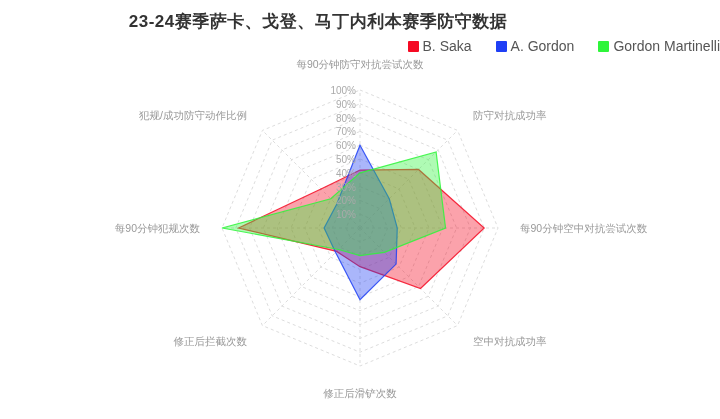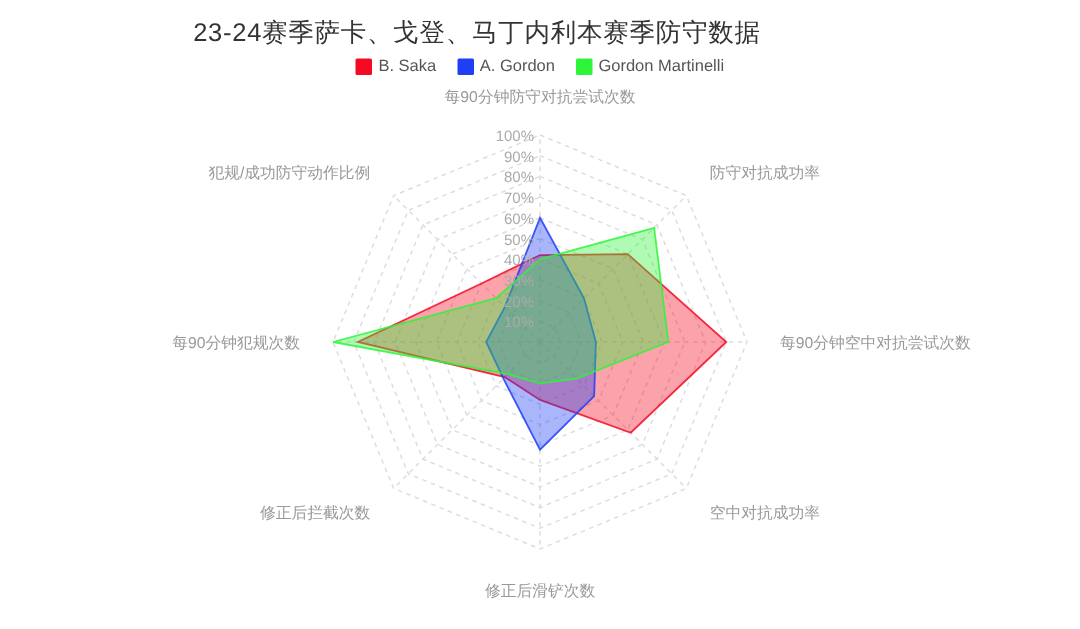--- a/index.html
+++ b/index.html
@@ -18,34 +18,34 @@
     width: 720px;
     height: 419px;
   }
   #chart-title {
     position: absolute;
     top: 10px;
     left: 0;
     width: 636px;
     text-align: center;
     font-size: 17px;
-    font-weight: normal;
+    font-weight: bold;
     color: #333333;
     letter-spacing: 0.5px;
   }
   #legend {
     position: absolute;
     top: 38px;
     left: 0;
     width: 720px;
     display: flex;
-    justify-content: center;
+    justify-content: flex-end;
     align-items: center;
-    gap: 14px;
-    font-size: 11px;
+    gap: 24px;
+    font-size: 14px;
     color: #555555;
   }
   .legend-entry {
     display: flex;
     align-items: center;
     gap: 4px;
   }
   .legend-swatch {
     width: 11px;
     height: 11px;

